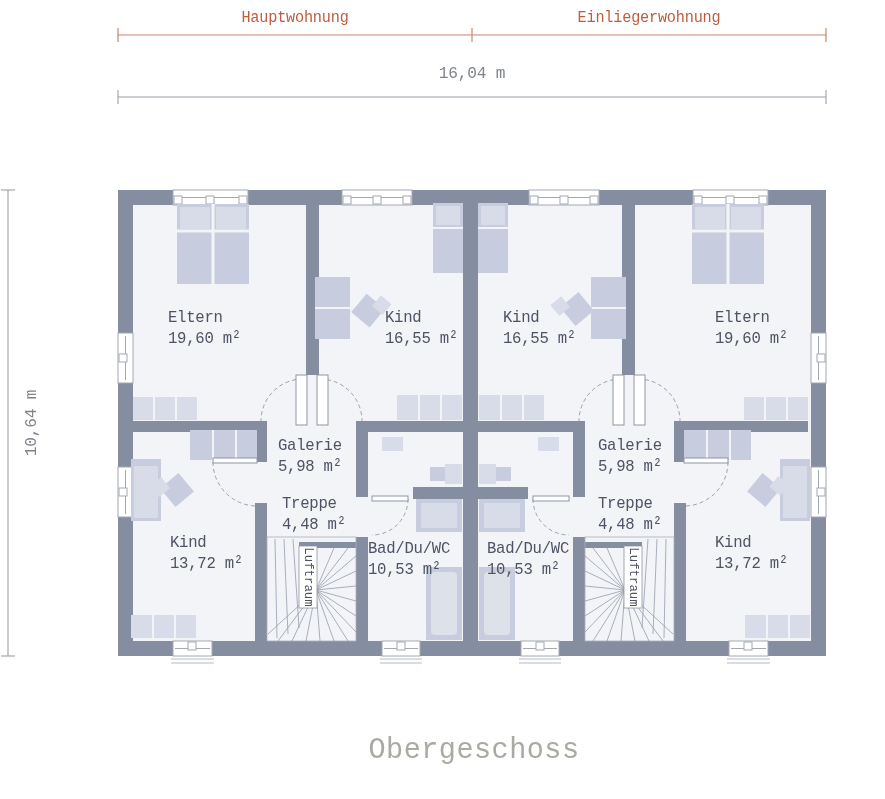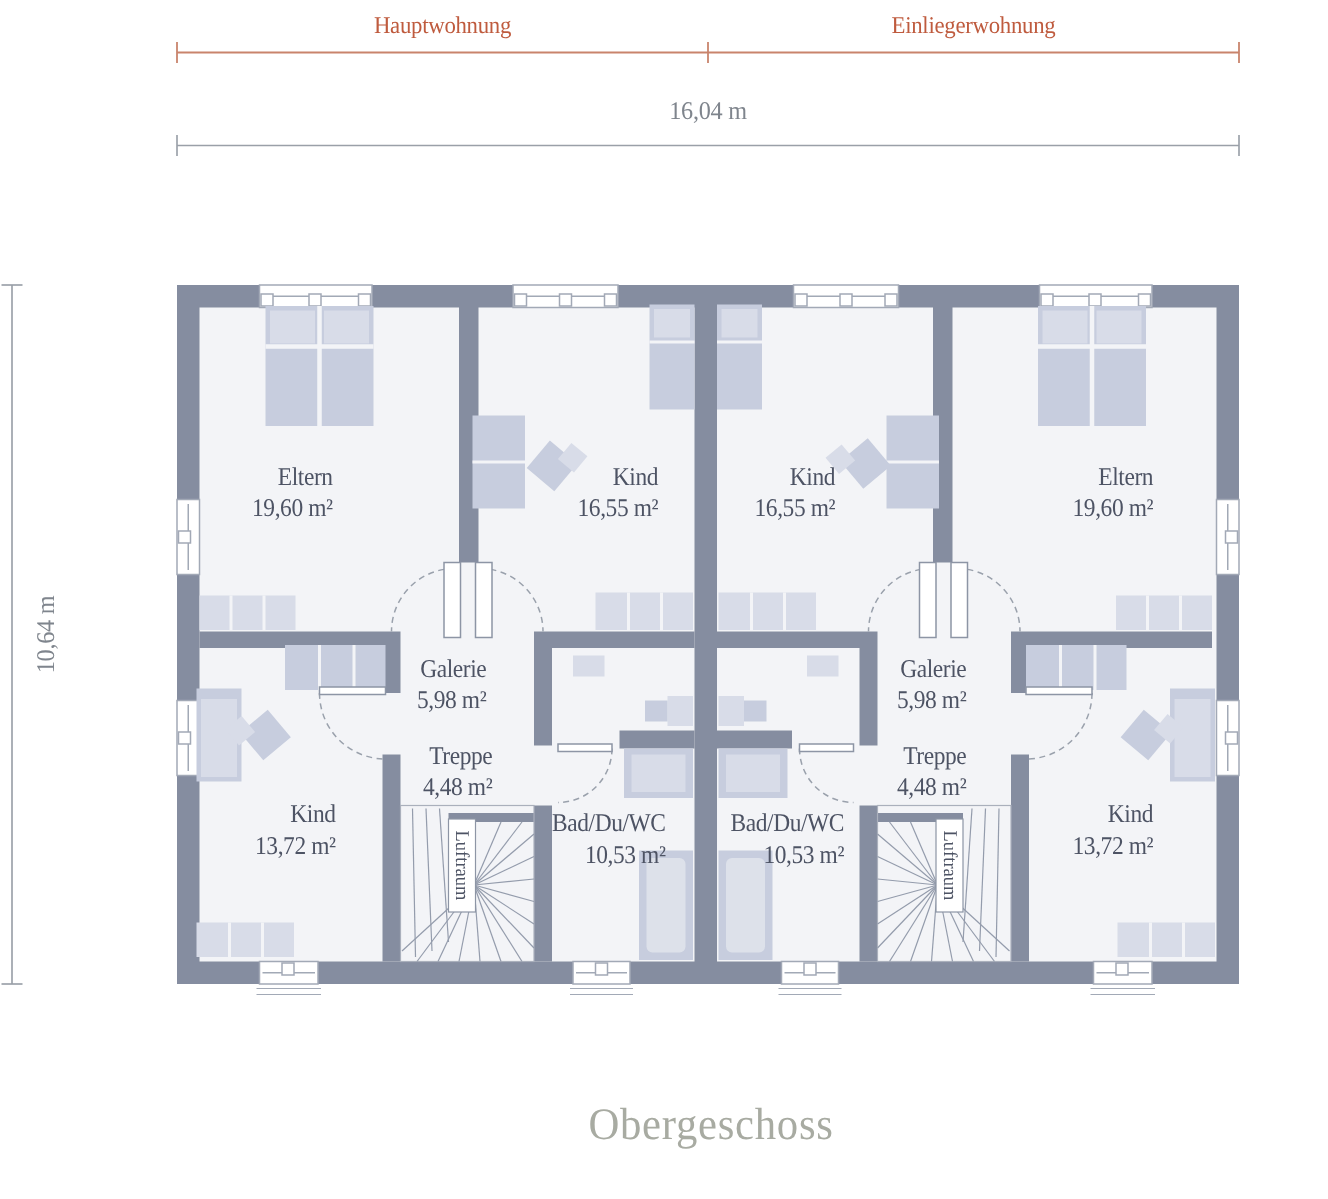--- a/index.html
+++ b/index.html
@@ -1,17 +1,17 @@
 <!DOCTYPE html>
 <html><head>
 <meta charset="utf-8">
 <style>
   html,body{margin:0;padding:0;background:#ffffff;}
   #stage{position:relative;width:885px;height:799px;background:#ffffff;overflow:hidden;
-         font-family:Liberation Serif, serif;text-align:right;}
+         font-family:Liberation Mono, monospace;}
   #plan-svg{position:absolute;left:0;top:0;}
   .abs{position:absolute;}
   .room-label{color:#4d5364;font-size:17px;line-height:21px;letter-spacing:-0.3px;
               transform:scaleX(0.92);transform-origin:left top;white-space:nowrap;}
   .dim-red{color:#bf5b3e;font-size:16px;letter-spacing:-0.2px;white-space:nowrap;
            transform:translateX(-50%) scaleX(0.95);}
   .dim-gray{color:#7f858d;font-size:17px;letter-spacing:-0.2px;white-space:nowrap;
             transform:translateX(-50%) scaleX(0.95);}
   .dim-gray-v{color:#7f858d;font-size:17px;letter-spacing:-0.2px;white-space:nowrap;
               transform:translate(-50%,-50%) rotate(-90deg) scaleX(0.95);}

